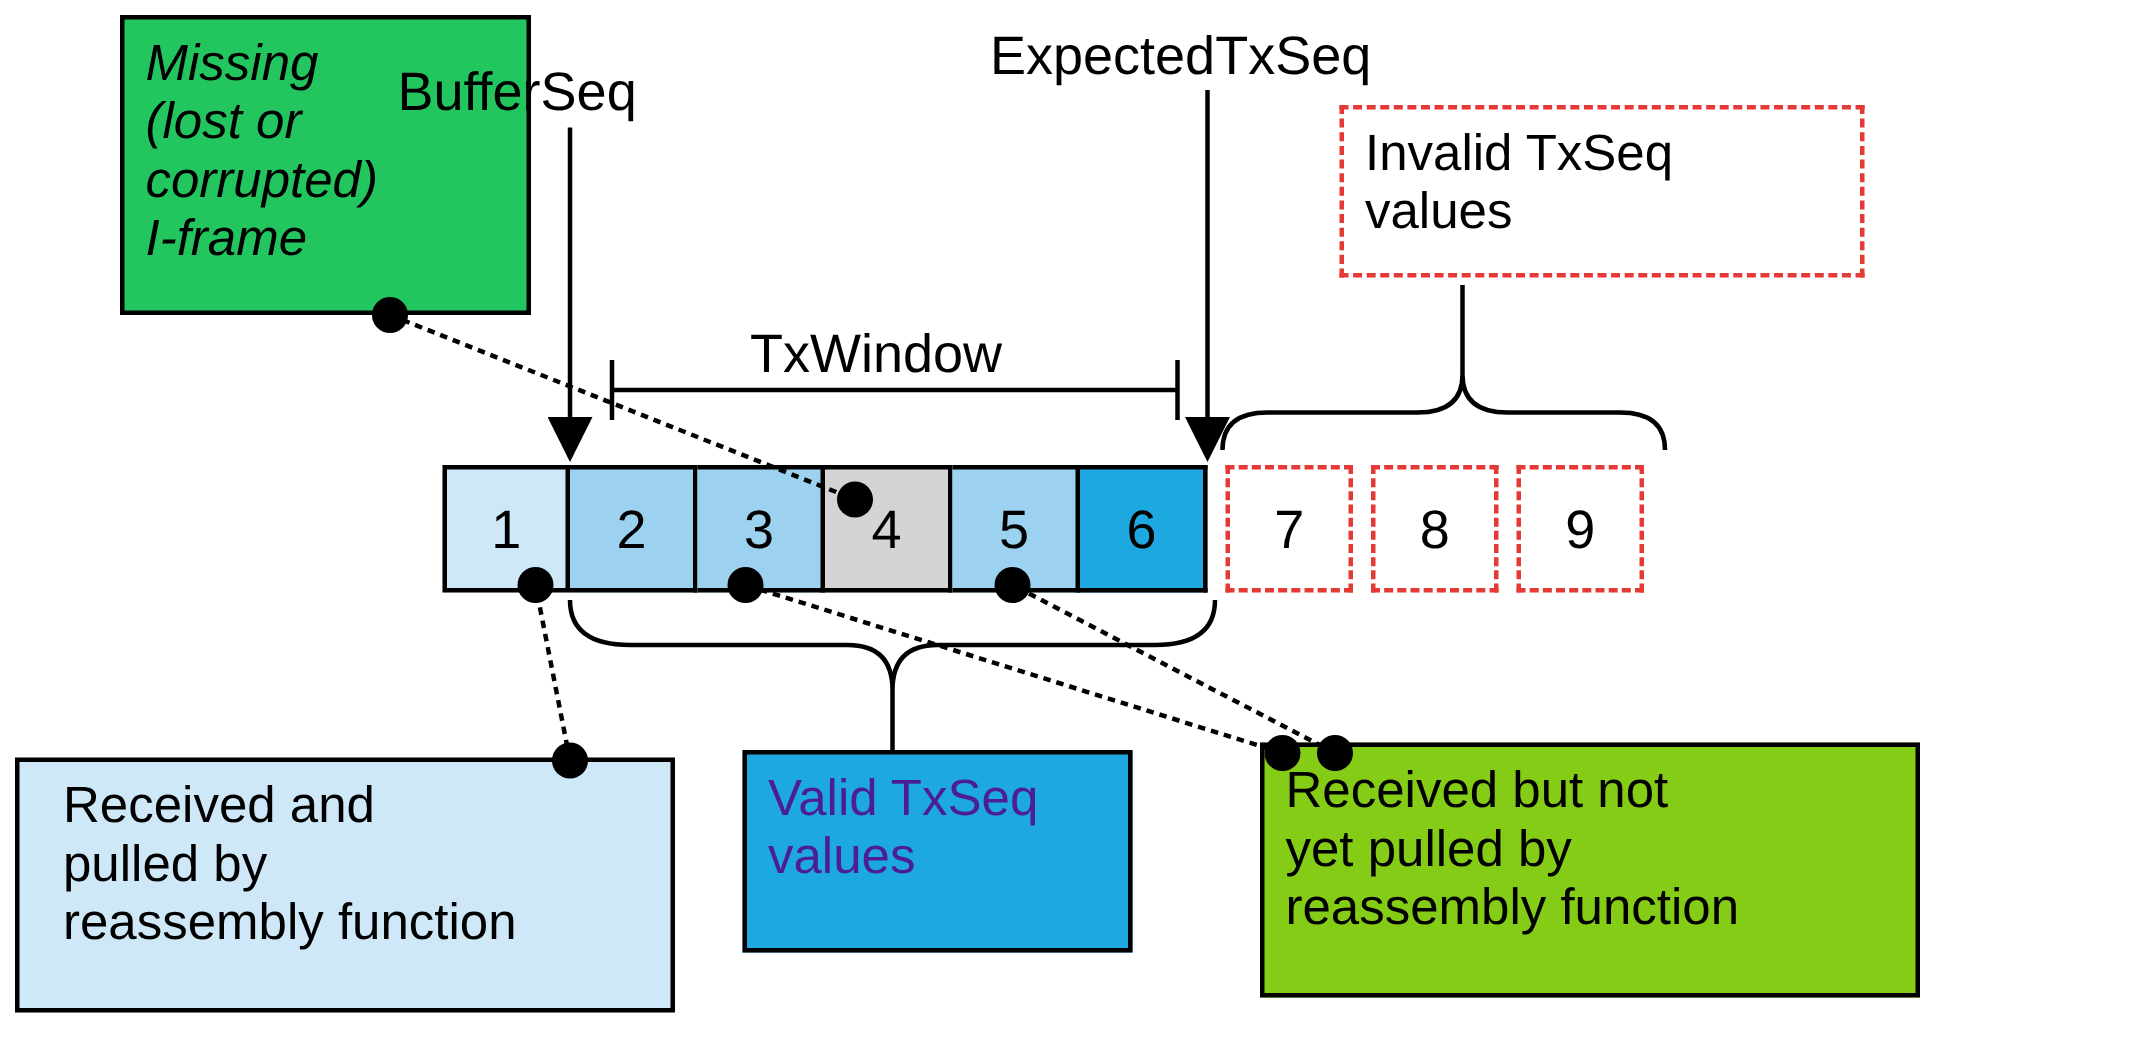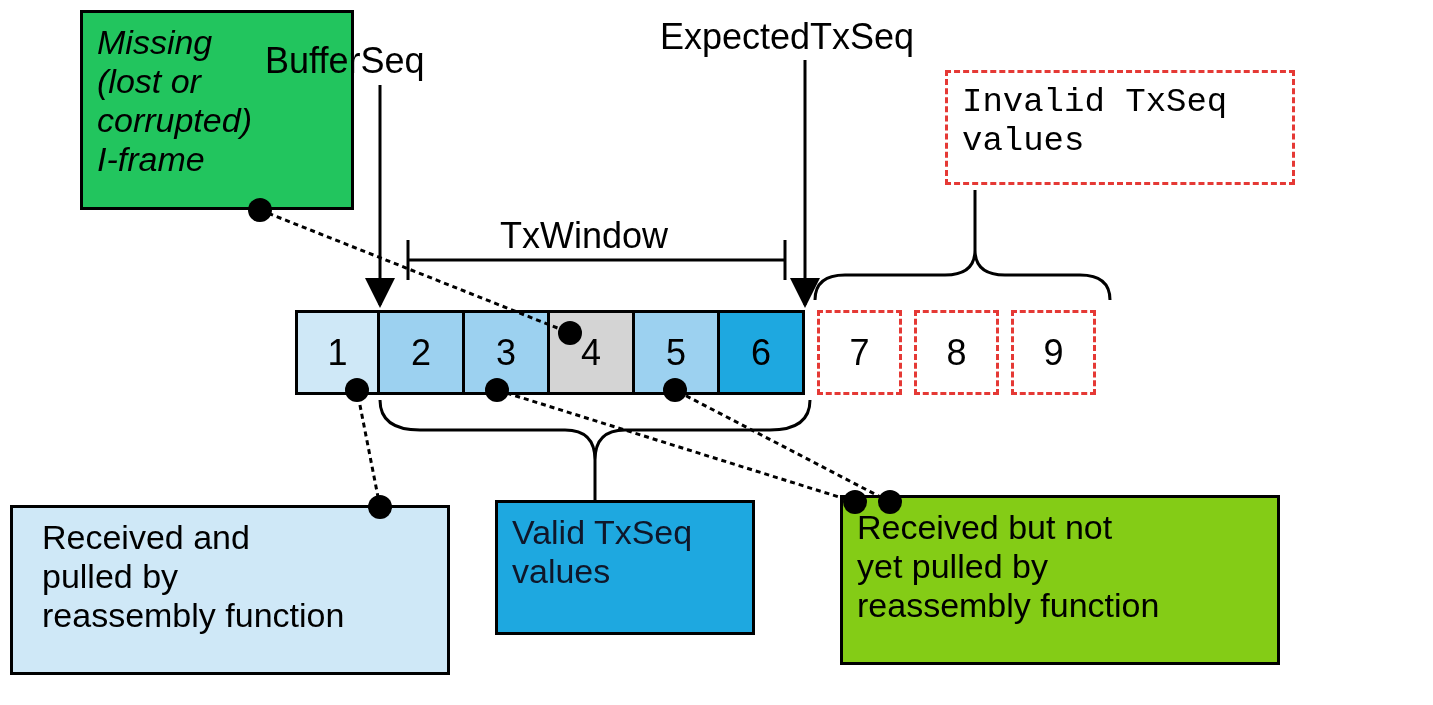--- a/index.html
+++ b/index.html
@@ -10,23 +10,23 @@
   .solid + .solid{border-left:none;}
   .dashed{border:3px dashed #e53935;margin-left:12px;}
   .c-lightest{background:#cfe8f7;}
   .c-light{background:#9cd1f0;}
   .c-grey{background:#d4d4d4;}
   .c-dark{background:#1ea8e0;}
   .c-white{background:#fff;}
 
   .box{position:absolute;box-sizing:border-box;padding:10px 14px;font-size:34px;line-height:1.15;}
   .box-missing{top:10px;left:80px;width:274px;height:200px;background:#22c55e;border:3px solid #000;font-style:italic;}
-  .box-invalid{top:70px;left:945px;width:350px;height:115px;border:3px dashed #e53935;font-family:Liberation Mono, monospace;}
+  .box-invalid{top:70px;left:893px;width:350px;height:115px;border:3px dashed #e53935;}
   .box-received-pulled{top:505px;left:10px;width:440px;height:170px;background:#cfe8f7;border:3px solid #000;padding-left:29px;}
-  .box-valid{top:500px;left:495px;width:260px;height:135px;background:#1ea8e0;border:3px solid #000;color:#0f172a;}
+  .box-valid{top:500px;left:495px;width:260px;height:135px;background:#1ea8e0;border:3px solid #000;color:#4c1d95;}
   .box-received-notpulled{top:495px;left:840px;width:440px;height:170px;background:#84cc16;border:3px solid #000;}
 
   .label{position:absolute;font-size:36px;}
   .lbl-bufferseq{top:40px;left:265px;}
   .lbl-expected{top:16px;left:660px;}
   .lbl-txwindow{top:215px;left:500px;}
 
   svg.overlay{position:absolute;top:0;left:0;width:1433px;height:705px;pointer-events:none;}
   .stroke{stroke:#000;stroke-width:3;fill:none;}
   .dot{fill:#000;}

